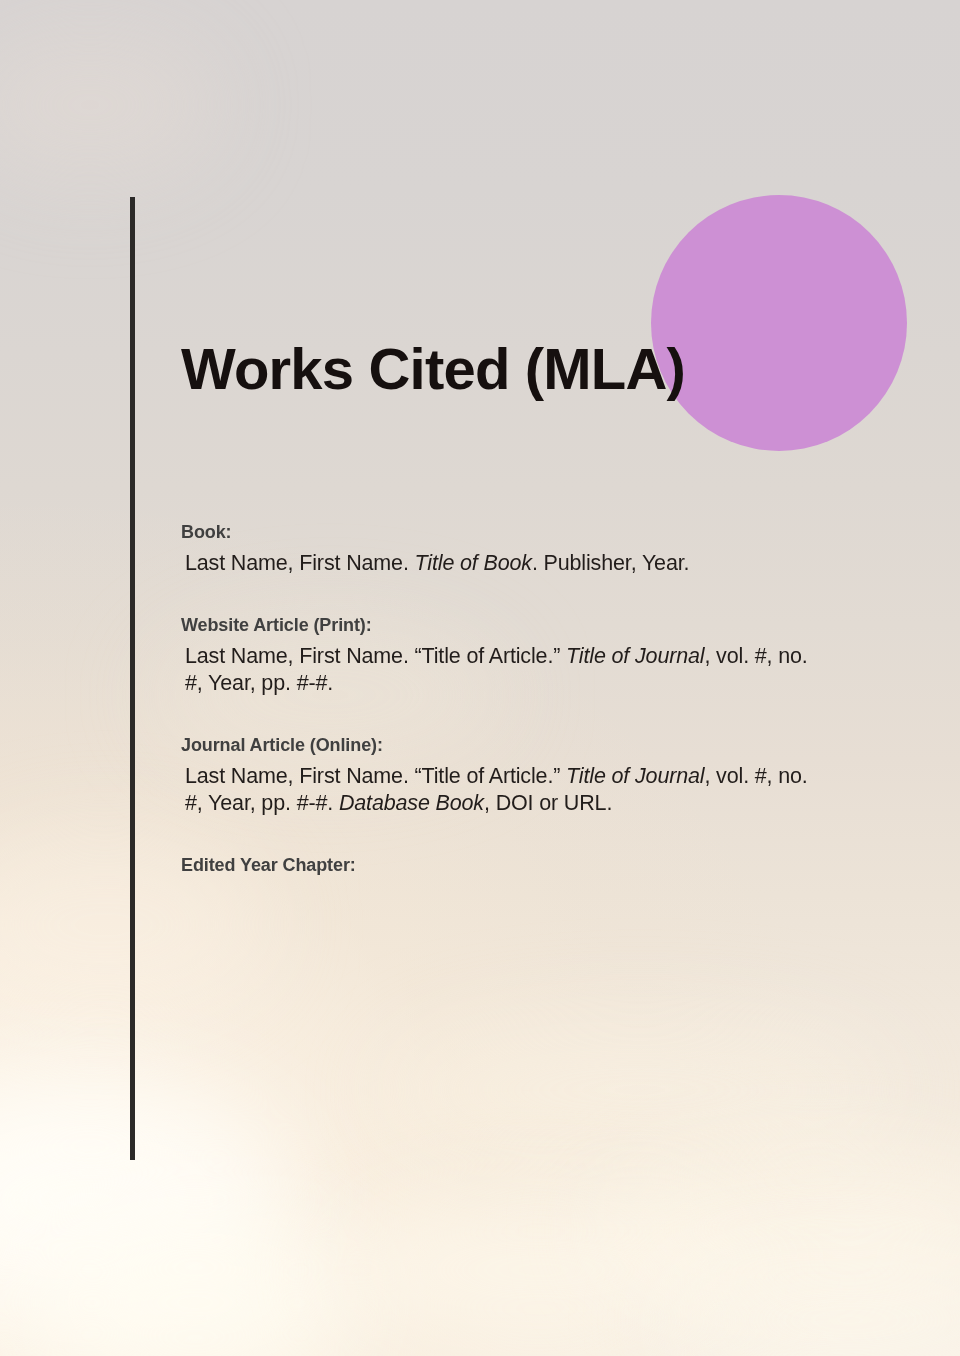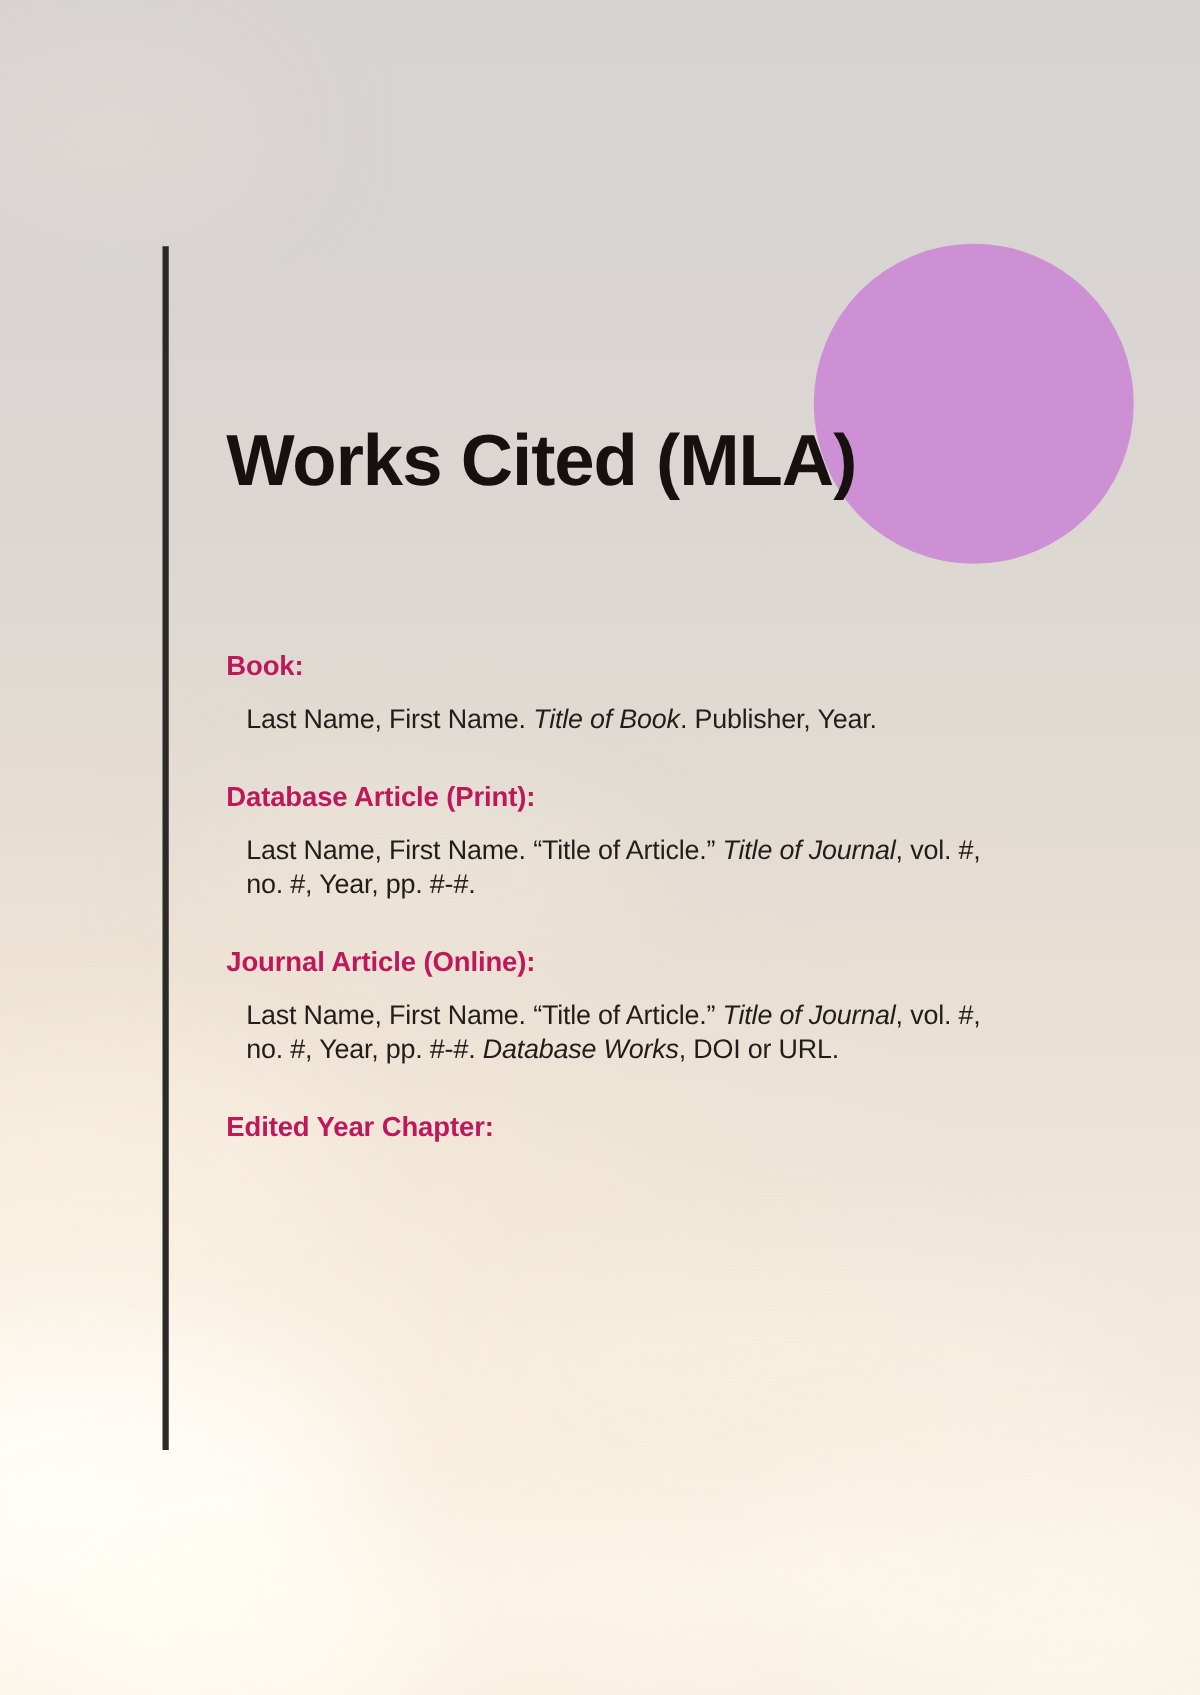--- a/index.html
+++ b/index.html
@@ -128,29 +128,29 @@
     left: 181px;
     top: 519px;
     width: 640px;
   }
 
   .entry { margin: 0 0 35px 0; }
   .entry:last-child { margin-bottom: 0; }
 
   .entry-label {
     margin: 0;
-    font-size: 22px;
+    font-size: 18px;
     font-weight: 700;
     line-height: 27px;
-    color: #be185d;
+    color: #404040;
     letter-spacing: -0.1px;
   }
 
   .entry-format {
-    margin: 16px;
+    margin: 4px;
     font-size: 21.5px;
     font-weight: 400;
     line-height: 27px;
     color: #221d1b;
     letter-spacing: -0.15px;
   }
 
   .entry-format em {
     font-style: italic;
   }
@@ -181,27 +181,27 @@
     <h1 class="page-title">Works Cited (MLA)</h1>
 
     <div class="entries">
 
       <div class="entry">
         <p class="entry-label">Book:</p>
         <p class="entry-format">Last Name, First Name. <em>Title of Book</em>. Publisher, Year.</p>
       </div>
 
       <div class="entry">
-        <p class="entry-label">Database Article (Print):</p>
+        <p class="entry-label">Website Article (Print):</p>
         <p class="entry-format">Last Name, First Name. “Title of Article.” <em>Title of Journal</em>, vol. #, no. #, Year, pp. #-#.</p>
       </div>
 
       <div class="entry">
         <p class="entry-label">Journal Article (Online):</p>
-        <p class="entry-format">Last Name, First Name. “Title of Article.” <em>Title of Journal</em>, vol. #, no. #, Year, pp. #-#. <em>Database Works</em>, DOI or URL.</p>
+        <p class="entry-format">Last Name, First Name. “Title of Article.” <em>Title of Journal</em>, vol. #, no. #, Year, pp. #-#. <em>Database Book</em>, DOI or URL.</p>
       </div>
 
       <div class="entry">
       </div>
 
       <div class="entry">
         <p class="entry-label">Edited Year Chapter:</p>
       </div>
 
     </div>

